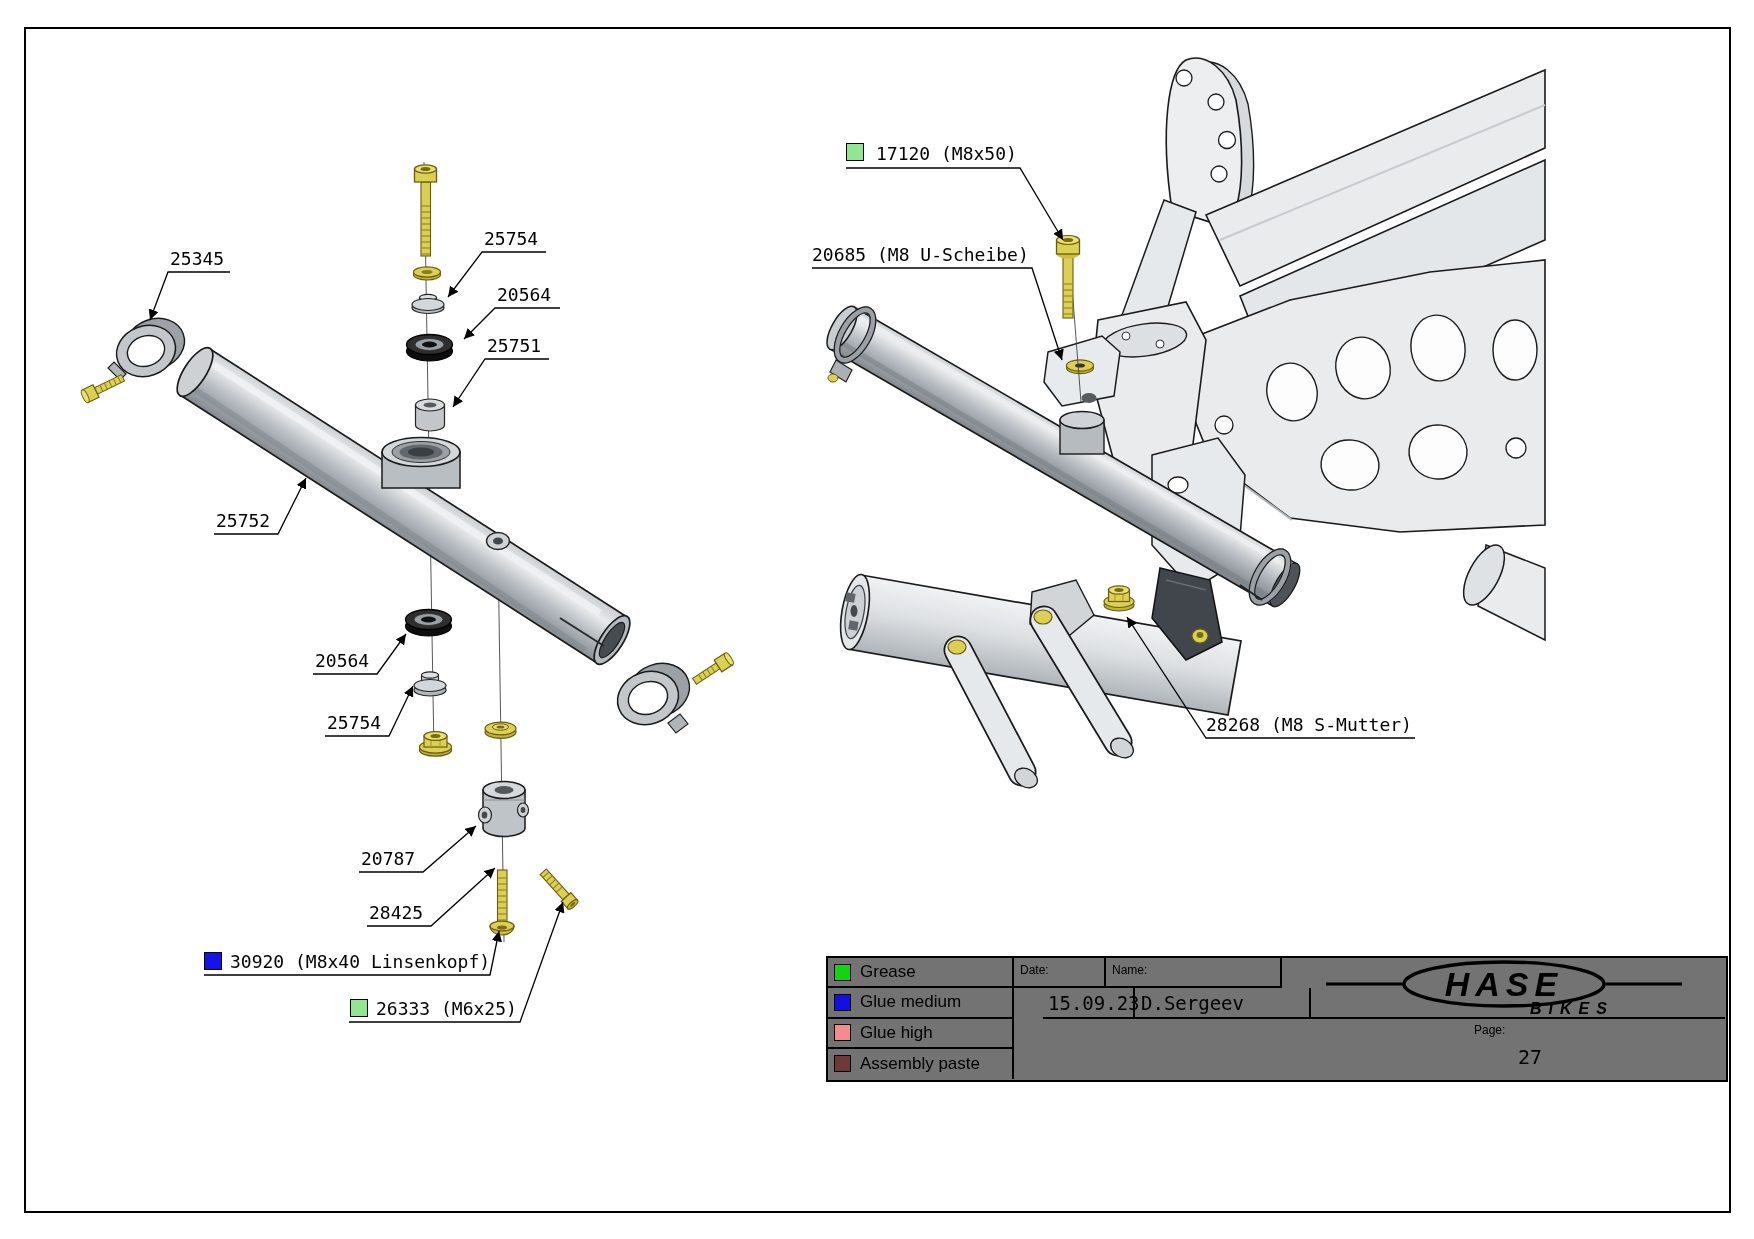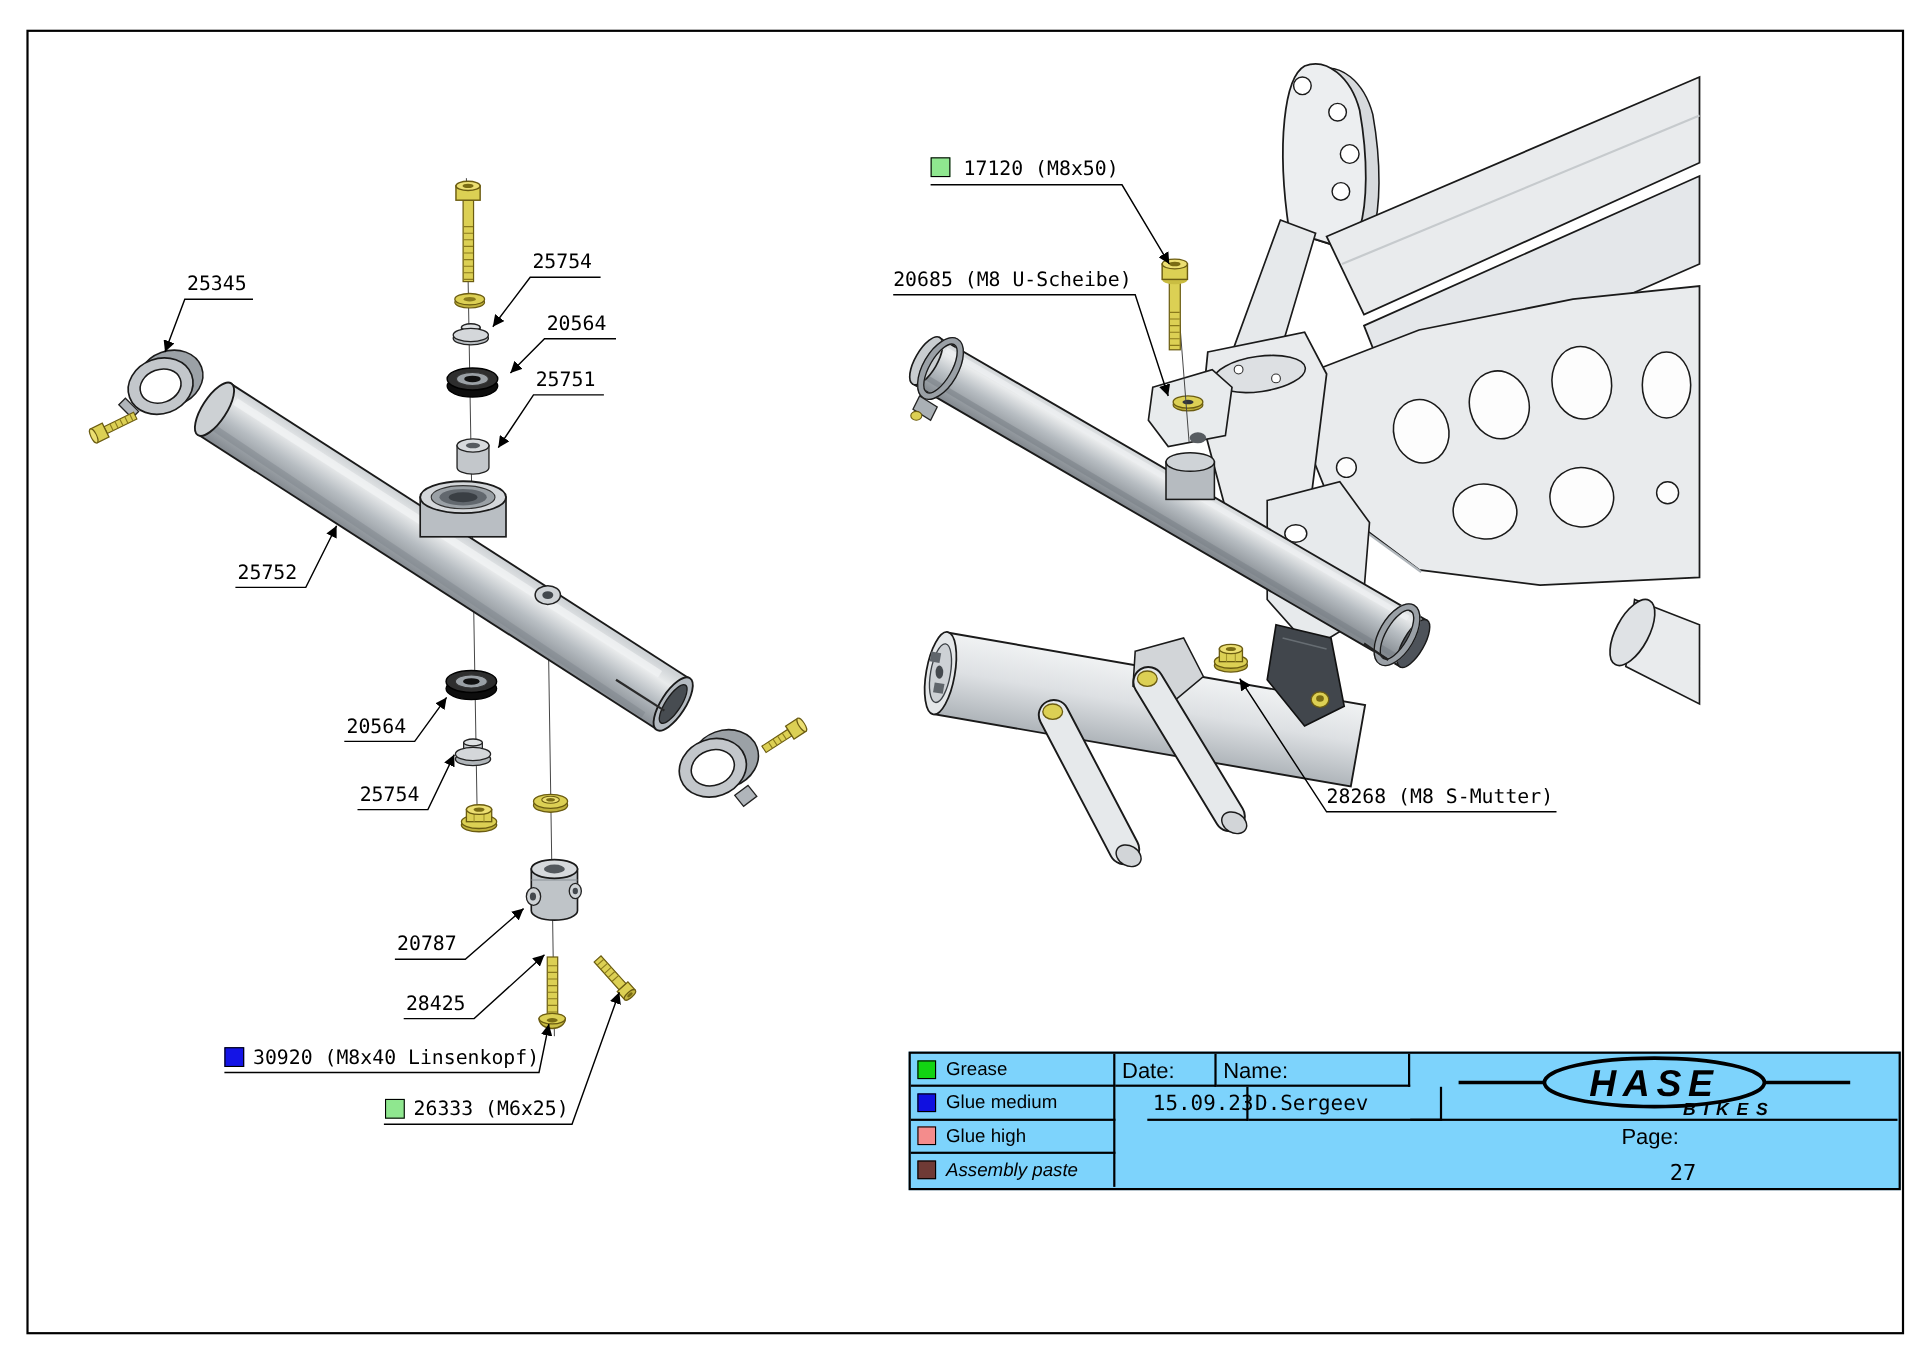--- a/index.html
+++ b/index.html
@@ -7,29 +7,29 @@
   .page { position:relative; width:1754px; height:1239px; background:#fff;
           font-family:"DejaVu Sans Mono", monospace; overflow:hidden; }
   .frame { position:absolute; left:24px; top:27px; width:1707px; height:1186px;
            border:2.5px solid #000; }
   svg.art { position:absolute; left:0; top:0; }
   .lbl { position:absolute; font-size:18px; line-height:22px; color:#000; white-space:nowrap; }
   .mk  { position:absolute; width:18px; height:18px; border:1.5px solid #000; }
 
   
   .tb { position:absolute; left:826px; top:956px; width:902px; height:126px;
-        border:2.5px solid #000; background:#7dd3fc; }
+        border:2.5px solid #000; background:#737373; }
   .tb .cell { position:absolute; }
   .leg-row { left:0; width:186px; height:30.3px; border-right:2px solid #000;
              border-bottom:2px solid #000; display:flex; align-items:center;
              gap:9px; padding-left:6px; }
-  .leg-row.last { border-bottom:none; height:30.2px;font-style:italic; }
+  .leg-row.last { border-bottom:none; height:30.2px; }
   .leg-sq { width:17px; height:17px; border:1.5px solid #000; flex:none; }
   .leg-txt { font-family:"Liberation Sans",sans-serif; font-size:17px; color:#000; }
-  .fl { font-family:"Liberation Sans",sans-serif; font-size:20px; color:#000; }
+  .fl { font-family:"Liberation Sans",sans-serif; font-size:12px; color:#000; }
   .fv { font-size:19px; color:#000;margin-left:29px; }
 </style>
 </head>
 <body>
 
 <div class="page">
 
   <div class="frame"></div>
 
   <svg class="art" width="1754" height="1239" viewBox="0 0 1754 1239">

